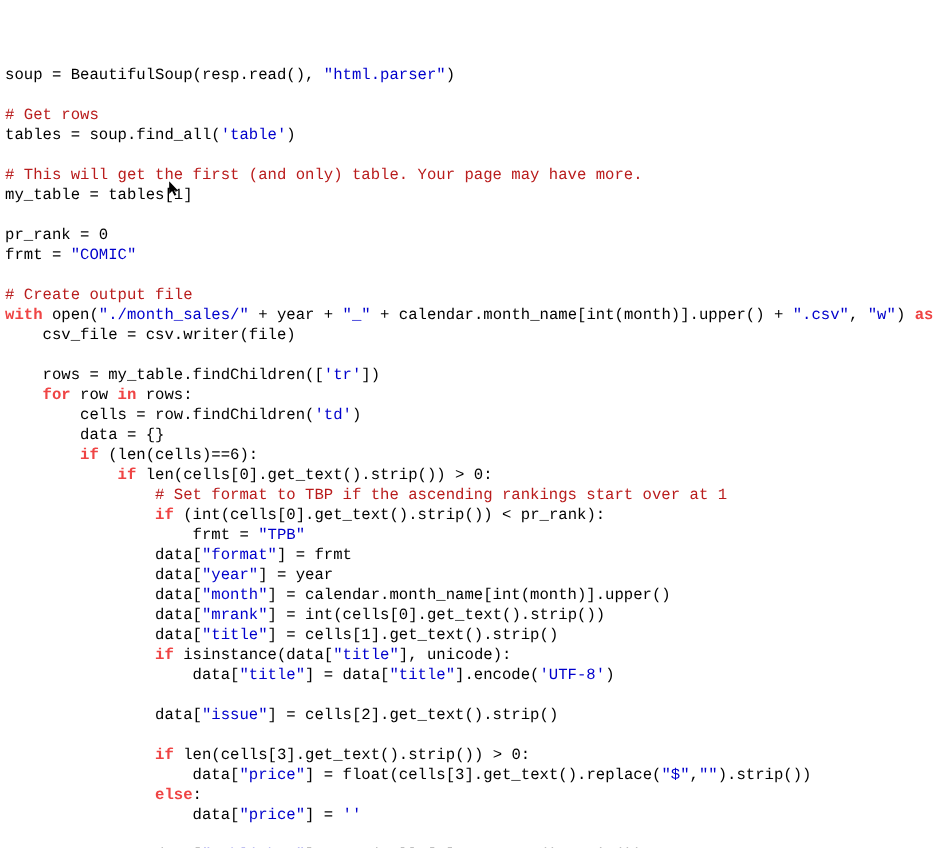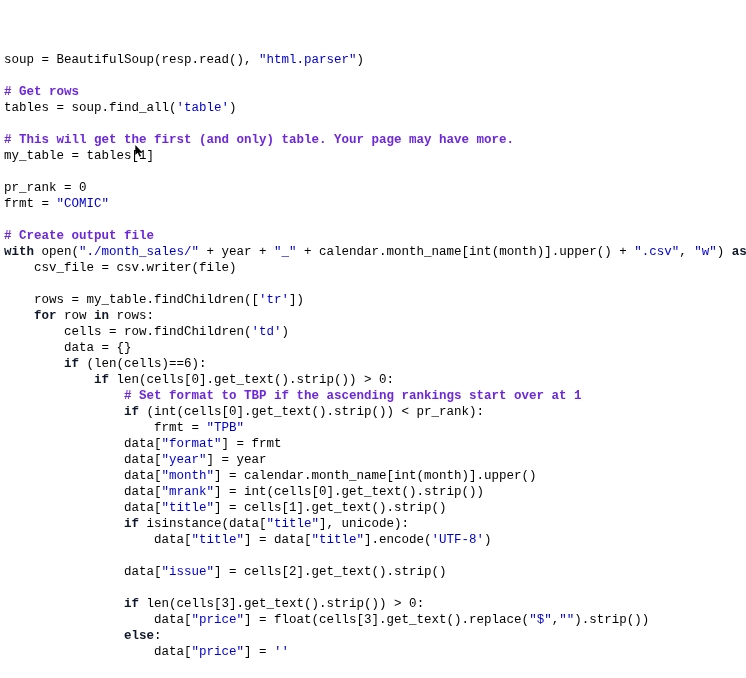--- a/index.html
+++ b/index.html
@@ -6,22 +6,22 @@
     margin: 0;
     padding: 4px;
     font-family: Menlo, Monaco, Consolas, "Courier New", monospace;
     font-size: 12.5px;
     line-height: 16px;
     color: #000;
     white-space: pre;
     background: #fff;
     position: relative;
   }
-  .k { color: #0f172a; font-weight: bold; }   
-  .c { color: #6d28d9; font-weight: bold; }                       
+  .k { color: #ef4444; font-weight: bold; }   
+  .c { color: #b91c1c; }                       
   .s { color: #0000cc; }                       
   .n { color: #000; }                          
   .cursor {
     position: absolute;
     width: 10px;
     height: 14px;
     pointer-events: none;
   }
 </style>
 </head>

